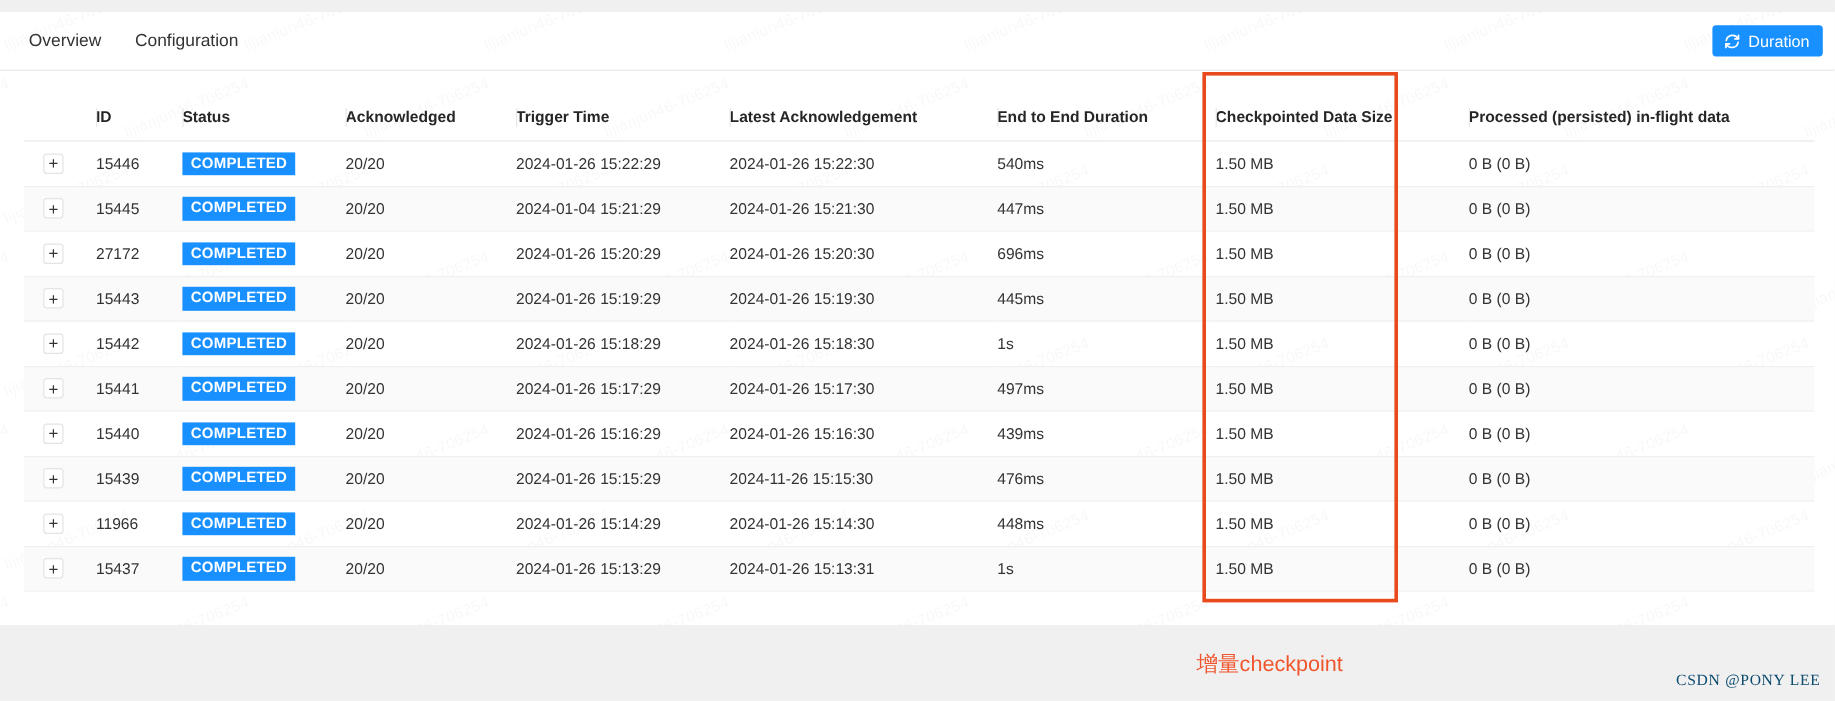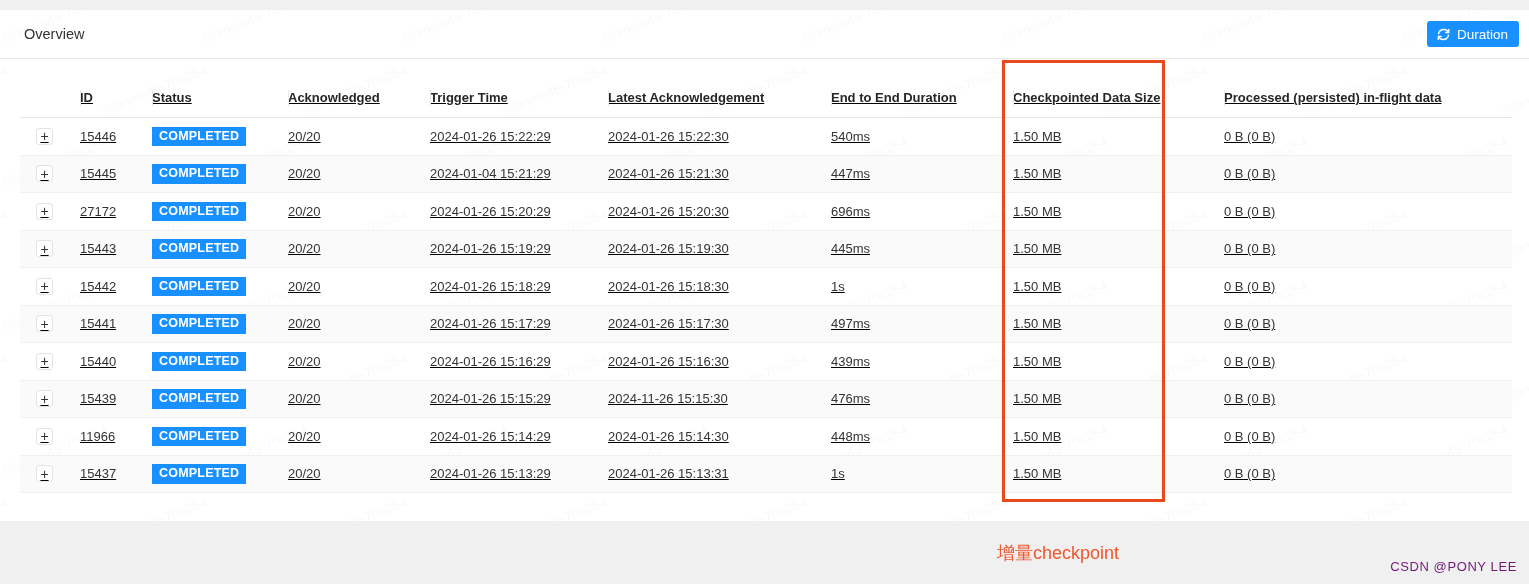--- a/index.html
+++ b/index.html
@@ -115,21 +115,20 @@
   }
   .refresh-btn svg { display: block; }
 
   
   .table-wrap {
     position: absolute;
     left: 20px;
     top: 68px;
     width: 1492px;
     z-index: 2;
-    text-decoration: underline;
   }
   table.ck {
     border-collapse: collapse;
     width: 1492px;
     table-layout: fixed;
   }
   table.ck thead th {
     text-align: left;
     font-size: 13px;
     font-weight: bold;
@@ -231,23 +230,23 @@
     color: #f0562d;
     font-family: "Liberation Sans", sans-serif;
     white-space: nowrap;
     z-index: 6;
   }
   .csdn {
     position: absolute;
     right: 12px;
     top: 559px;
     font-size: 13px;
-    color: #701a75;
+    color: #0c4a6e;
     letter-spacing: 0.6px;
-    font-family: Liberation Sans, sans-serif;
+    font-family: Liberation Serif, serif;
     z-index: 6;
   }
 </style>
 </head>
 <body>
 
 <div class="page">
 
   <div class="card">
 
@@ -318,20 +317,21 @@
         <div class="wm-item" style="left: 700px; top: 504px;">lijianjun46-706254</div>
         <div class="wm-item" style="left: 900px; top: 504px;">lijianjun46-706254</div>
         <div class="wm-item" style="left: 1100px; top: 504px;">lijianjun46-706254</div>
         <div class="wm-item" style="left: 1300px; top: 504px;">lijianjun46-706254</div>
         <div class="wm-item" style="left: 1500px; top: 504px;">lijianjun46-706254</div>
       </div>
 
     <div class="tabbar">
       <div class="tabs">
         <div class="tab"><span>Overview</span></div>
+        <div class="tab"><span>Configuration</span></div>
       </div>
       <button class="refresh-btn">
         <span>
           <svg width="15" height="15" viewBox="0 0 16 16" fill="none" xmlns="http://www.w3.org/2000/svg">
             <path d="M13.3 5.6A5.7 5.7 0 0 0 2.7 7.2" stroke="#ffffff" stroke-width="1.5" stroke-linecap="round"></path>
             <path d="M2.7 10.4a5.7 5.7 0 0 0 10.6-1.6" stroke="#ffffff" stroke-width="1.5" stroke-linecap="round"></path>
             <path d="M13.6 2.6v3.2h-3.2" stroke="#ffffff" stroke-width="1.5" stroke-linecap="round" stroke-linejoin="round"></path>
             <path d="M2.4 13.4v-3.2h3.2" stroke="#ffffff" stroke-width="1.5" stroke-linecap="round" stroke-linejoin="round"></path>
           </svg>
         </span>

